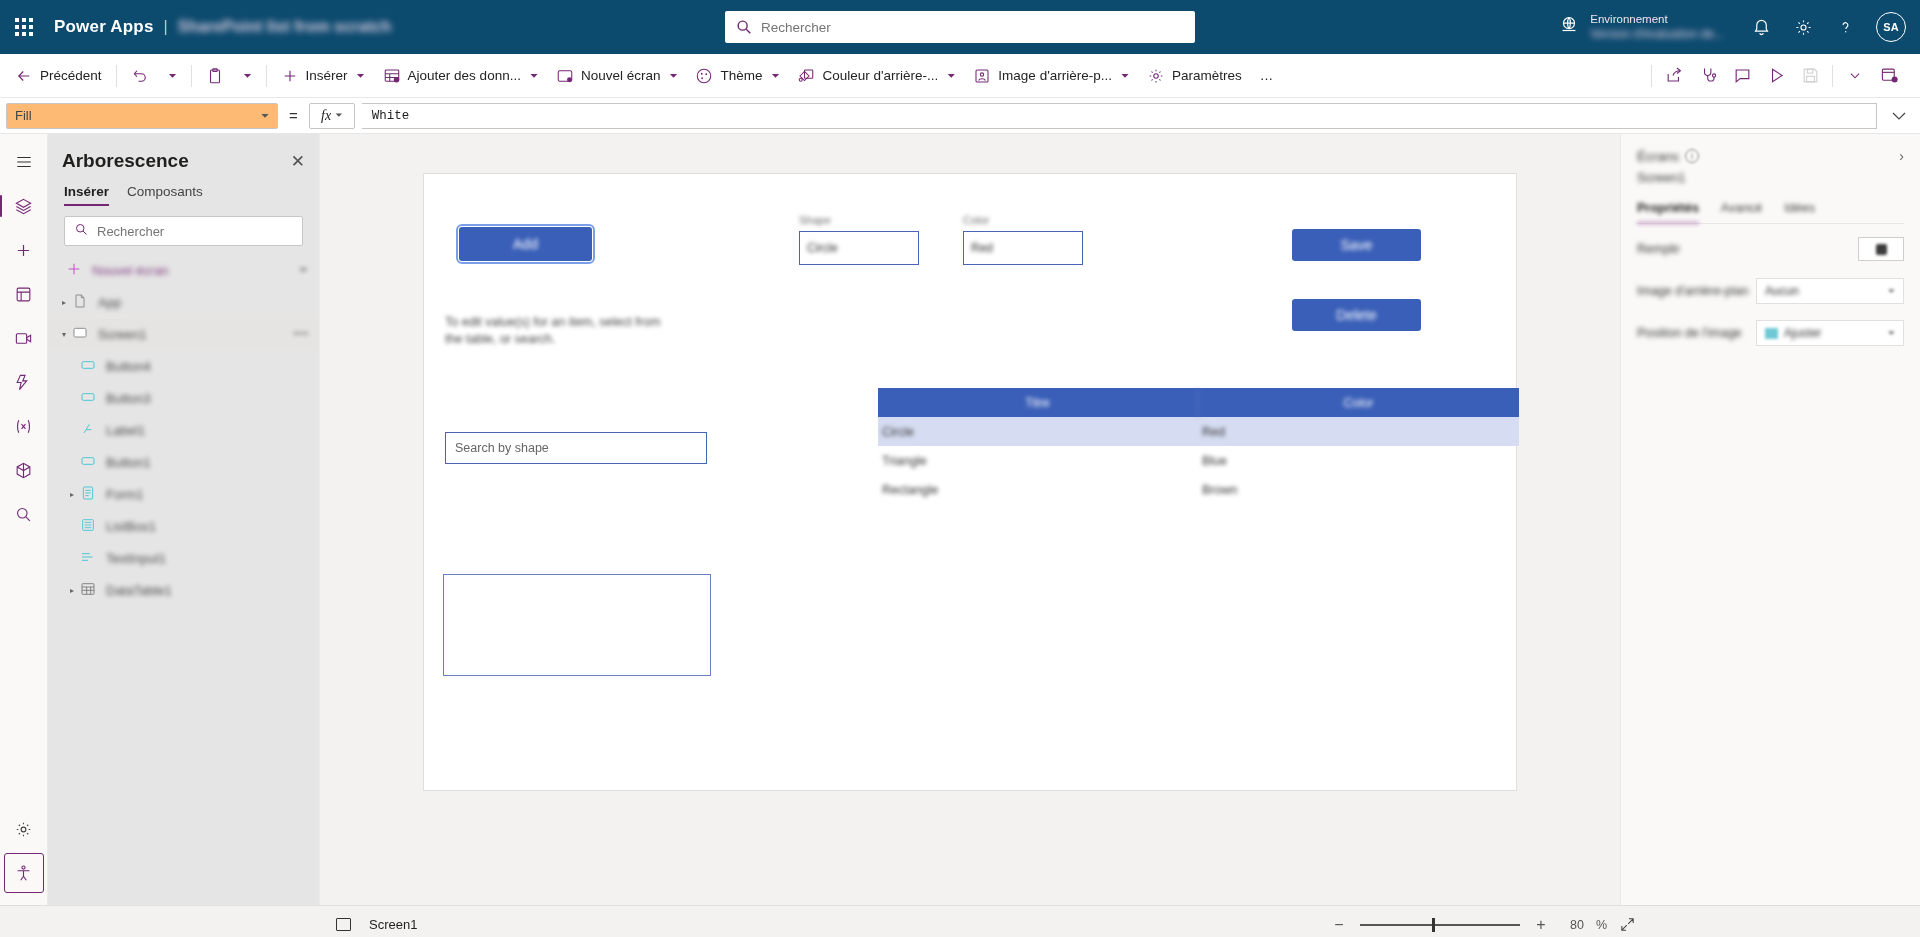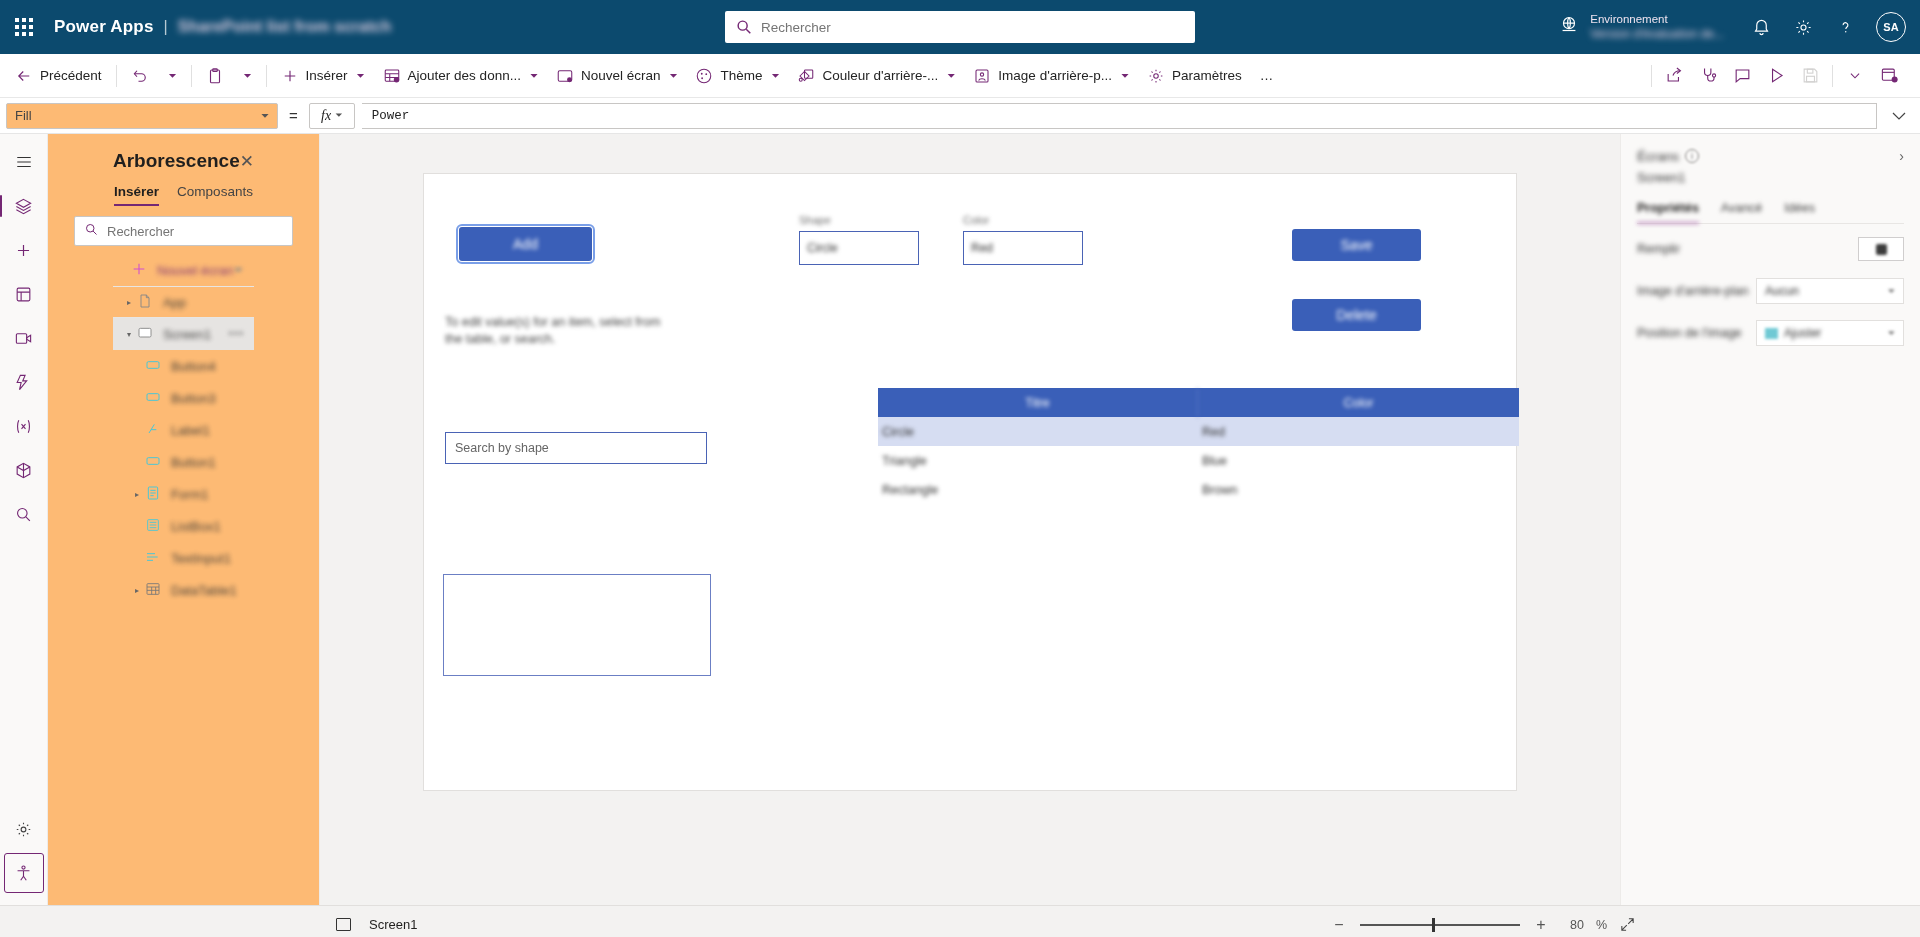--- a/index.html
+++ b/index.html
@@ -114,22 +114,22 @@
   }
   .rail-btn.active::before {
     content: ''; position: absolute; left: -4px; top: 9px; width: 2.5px; height: 22px;
     background: #742774; border-radius: 2px;
   }
   .rail-spacer { flex: 1; }
   .rail-btn.boxed { border: 1px solid #742774; }
 
   
   .treepanel {
-    width: 272px; background: #fdba74; border-right: 1px solid #edebe9;
-    display: flex; flex-direction: column; align-items: center;
+    width: 272px; background: #e5e5e5; border-right: 1px solid #edebe9;
+    display: flex; flex-direction: column;
   }
   .tree-head {
     display: flex; align-items: center; padding: 16px 14px 8px 14px;
   }
   .tree-title { font-size: 19px; font-weight: 600; color: #201f1e; }
   .tree-close { margin-left: auto; cursor: pointer; color: #555; font-size: 17px; line-height: 1; }
   .tree-tabs { display: flex; gap: 18px; padding: 4px 16px 0 16px; }
   .tree-tab {
     font-size: 13.5px; color: #444; padding-bottom: 7px; cursor: pointer; position: relative;
   }
@@ -519,21 +519,21 @@
 <div class="fxbar">
   <div class="prop-select">
     <span>Fill</span>
     <span class="chev">⏷</span>
   </div>
   <div class="eq">=</div>
   <div class="fx-btn">
     <span>fx</span>
     <span class="chev">⏷</span>
   </div>
-  <div class="formula-input">Power</div>
+  <div class="formula-input">White</div>
   <div class="fx-expand">
     <svg width="18" height="18" viewBox="0 0 24 24" fill="none" stroke="#444" stroke-width="1.6">
       <path d="M4 8l8 8 8-8"></path>
     </svg>
   </div>
 </div>
 
 <div class="main">
 
   <div class="rail">

